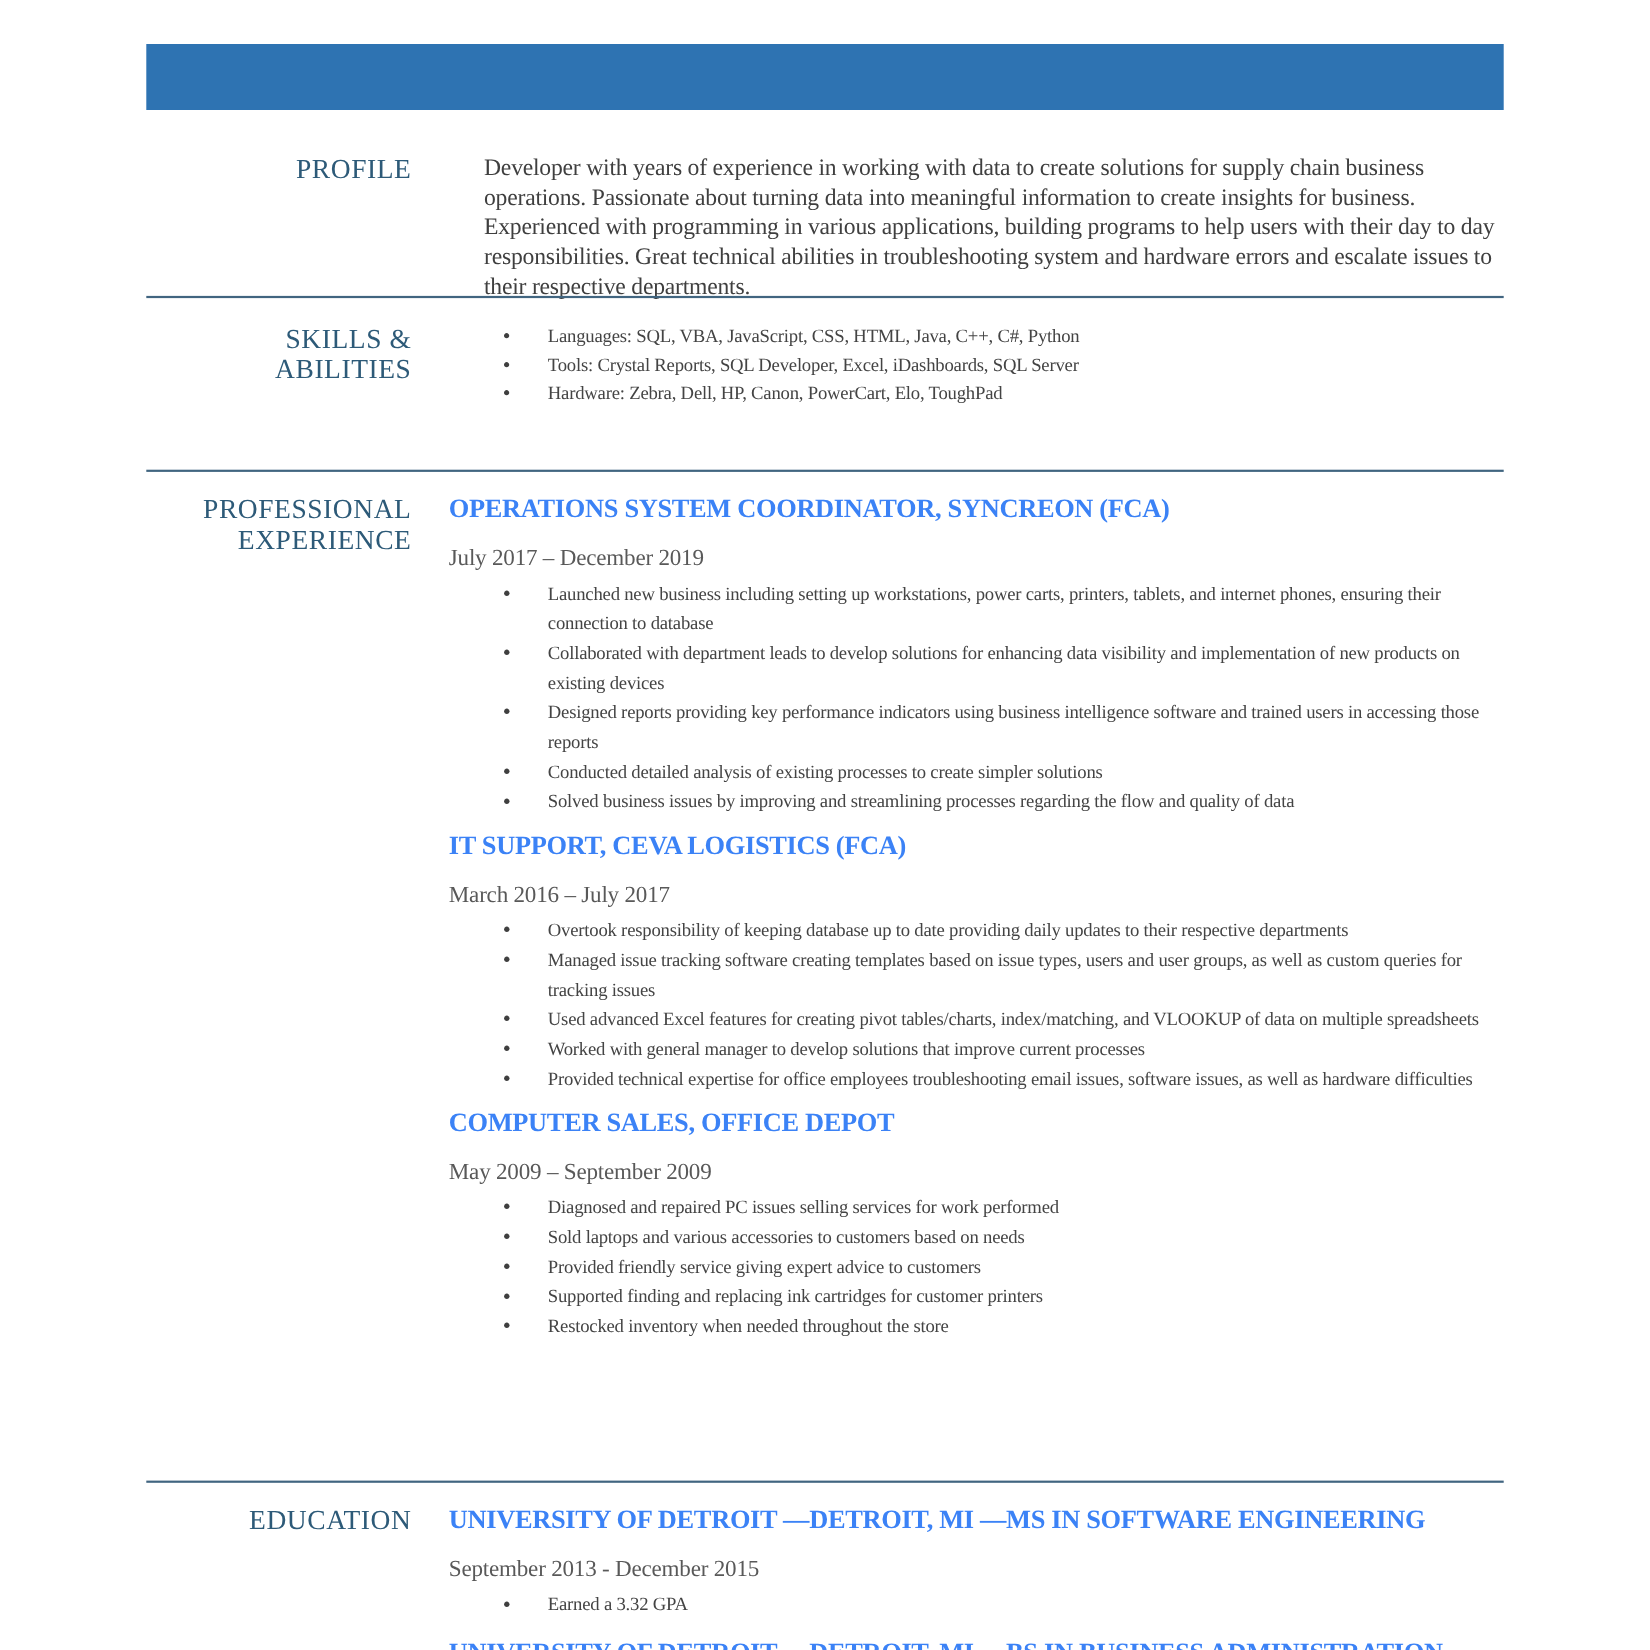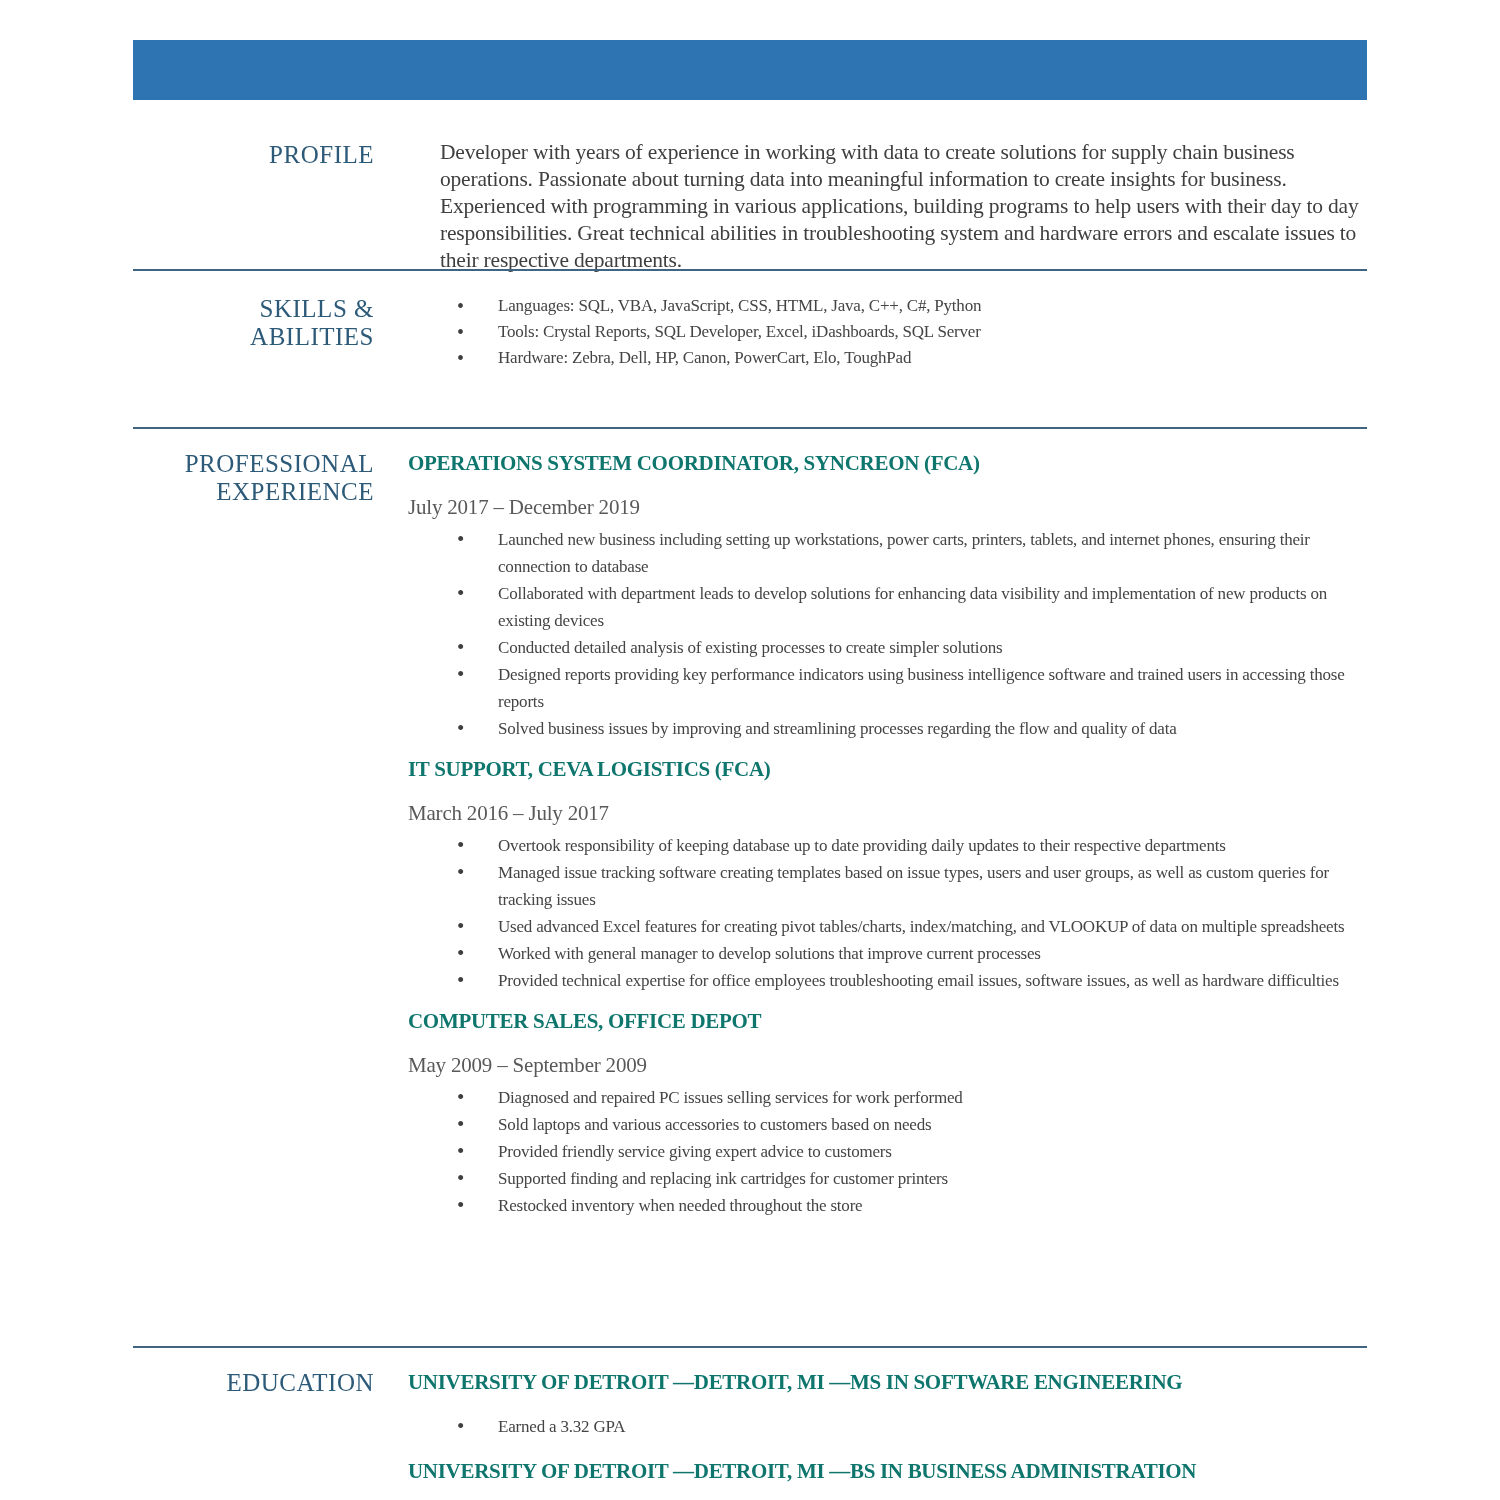--- a/index.html
+++ b/index.html
@@ -36,21 +36,21 @@
     position:relative; padding-left:43px; font-size:17px; line-height:27px;
     color:#444444; letter-spacing:-0.2px;
   }
   ul.bullets li::before {
     content:"\2022"; position:absolute; left:2px; top:0;
     color:#3f3f3f; font-size:21px;
   }
   ul.skills li { line-height:26px; }
   ul.skills li::before { font-size:20px; }
   .job-title {
-    font-weight:700; font-size:21px; line-height:26px; color:#0f766e;
+    font-weight:700; font-size:24px; line-height:26px; color:#3b82f6;
     letter-spacing:-0.3px; margin-top:2px; margin-bottom:18px;
   }
   .job-dates {
     font-size:21px; line-height:26px; color:#595959; letter-spacing:-0.2px;
     margin-bottom:6px;
   }
   ul.job-bullets { margin-bottom:14px; }
   .edu-bullets { margin-bottom:18px; }
 </style>
 </head>
@@ -91,22 +91,22 @@
       <div class="sec-heading">PROFESSIONAL EXPERIENCE</div>
     </div>
     <div class="cell-r">
 
       <div>
         <div class="job-title">OPERATIONS SYSTEM COORDINATOR, SYNCREON (FCA)</div>
         <div class="job-dates">July 2017 – December 2019</div>
         <ul class="bullets job-bullets">
           <li>Launched new business including setting up workstations, power carts, printers, tablets, and internet phones, ensuring their connection to database</li>
           <li>Collaborated with department leads to develop solutions for enhancing data visibility and implementation of new products on existing devices</li>
+          <li>Designed reports providing key performance indicators using business intelligence software and trained users in accessing those reports</li>
           <li>Conducted detailed analysis of existing processes to create simpler solutions</li>
-          <li>Designed reports providing key performance indicators using business intelligence software and trained users in accessing those reports</li>
           <li>Solved business issues by improving and streamlining processes regarding the flow and quality of data</li>
         </ul>
       </div>
 
       <div>
         <div class="job-title">IT SUPPORT, CEVA LOGISTICS (FCA)</div>
         <div class="job-dates">March 2016 – July 2017</div>
         <ul class="bullets job-bullets">
           <li>Overtook responsibility of keeping database up to date providing daily updates to their respective departments</li>
           <li>Managed issue tracking software creating templates based on issue types, users and user groups, as well as custom queries for tracking issues</li>
@@ -134,20 +134,21 @@
   <div class="divider" style="top:1346px"></div>
 
   <div class="row" style="top:1367px">
     <div class="cell-l">
       <div class="sec-heading">EDUCATION</div>
     </div>
     <div class="cell-r">
 
       <div>
         <div class="job-title">UNIVERSITY OF DETROIT —DETROIT, MI —MS IN SOFTWARE ENGINEERING</div>
+        <div class="job-dates">September 2013 - December 2015</div>
         <ul class="bullets edu-bullets">
           <li>Earned a 3.32 GPA</li>
         </ul>
       </div>
 
       <div>
         <div class="job-title">UNIVERSITY OF DETROIT —DETROIT, MI —BS IN BUSINESS ADMINISTRATION</div>
       </div>
 
     </div>

